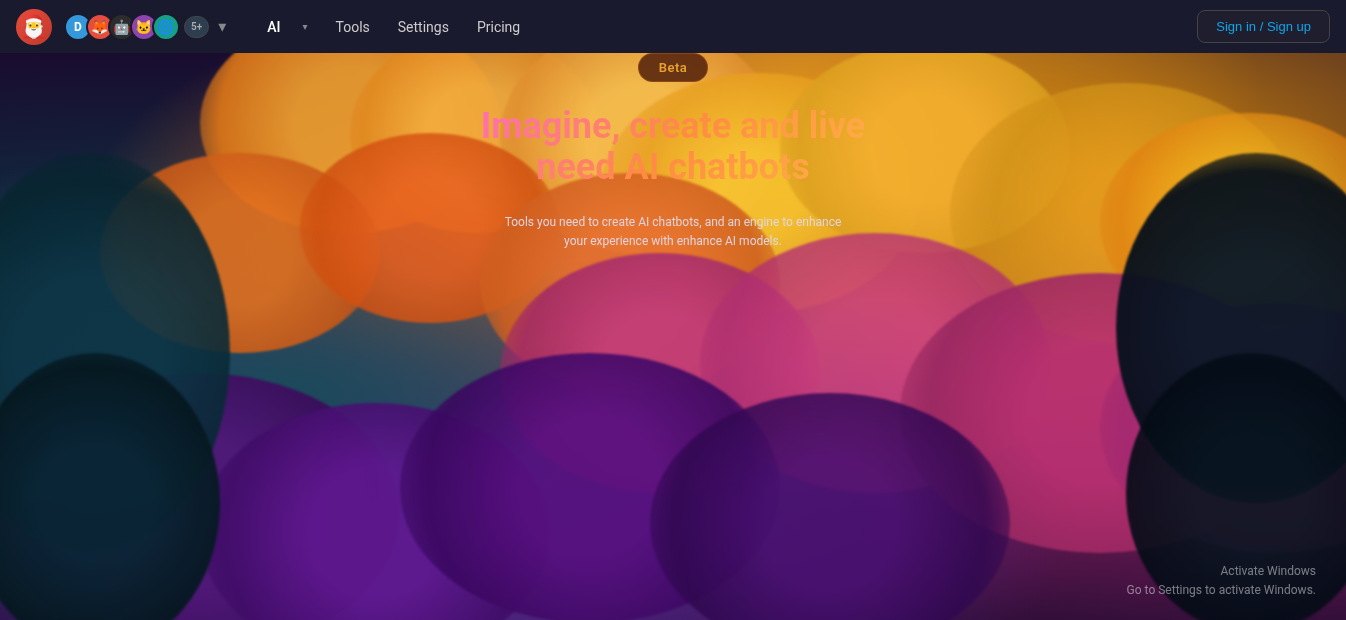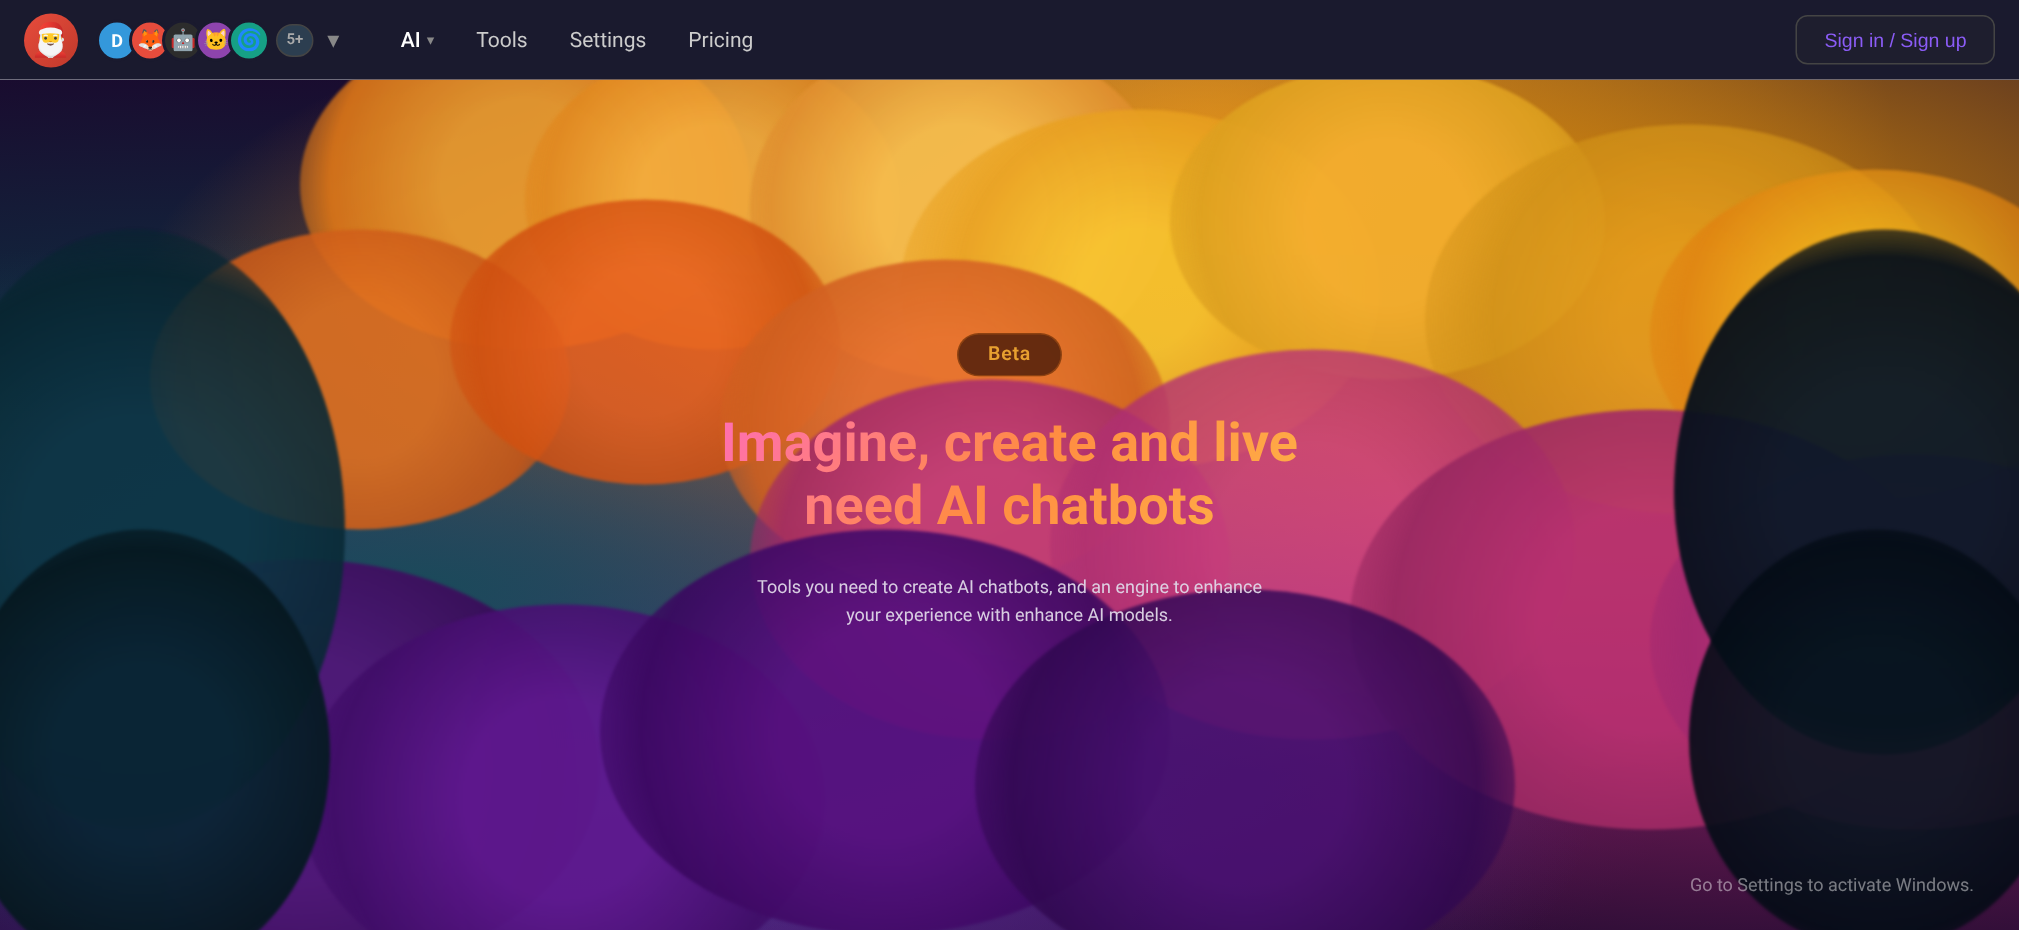--- a/index.html
+++ b/index.html
@@ -134,41 +134,41 @@
     .nav-link {
       color: #ccc;
       text-decoration: none;
       font-size: 14px;
       padding: 6px 12px;
       border-radius: 6px;
       cursor: pointer;
       transition: background 0.2s;
       display: flex;
       align-items: center;
-      gap: 4px;
+      gap: 22px;
     }
 
     .nav-link-ai {
       color: white;
       font-weight: 500;
     }
 
     .chevron-small {
       font-size: 10px;
       color: #888;
     }
 
     .nav-spacer {
       flex: 1;
     }
 
     .sign-in-btn {
       background: #1e1e2e;
       border: 1px solid #444;
-      color: #8b5cf6;
+      color: #0ea5e9;
       padding: 8px 18px;
       border-radius: 8px;
       font-size: 13px;
       cursor: pointer;
       transition: background 0.2s;
     }
 
     
     .hero {
       position: absolute;
@@ -242,21 +242,20 @@
     
     .c21 { top: 100px; right: -50px; width: 280px; height: 350px; background: radial-gradient(circle, #0a1828 30%, #060f1a 70%, transparent 100%); border-radius: 50%; opacity: 0.95; }
     .c22 { top: 300px; right: -30px; width: 250px; height: 280px; background: radial-gradient(circle, #081520 30%, #040c16 70%, transparent 100%); border-radius: 50%; opacity: 0.9; }
 
     .hero-content {
       position: absolute;
       inset: 0;
       display: flex;
       flex-direction: column;
       align-items: center;
-      justify-content: center;
       padding-bottom: 30px;
       z-index: 5;
     }
 
     .beta-badge {
       background: rgba(80, 30, 10, 0.85);
       border: 1px solid rgba(200, 100, 20, 0.4);
       color: #e8a030;
       font-size: 13px;
       font-weight: 600;
@@ -381,15 +380,16 @@
       <span>need AI chatbots</span>
     </h1>
 
     <p class="hero-subtitle">
       <span>Tools you need to create AI chatbots, and an engine to enhance</span><br>
       <span>your experience with enhance AI models.</span>
     </p>
   </div>
 
   <div class="activate-windows">
+    <div>Activate Windows</div>
     <div>Go to Settings to activate Windows.</div>
   </div>
 </section>
 
 </body></html>

